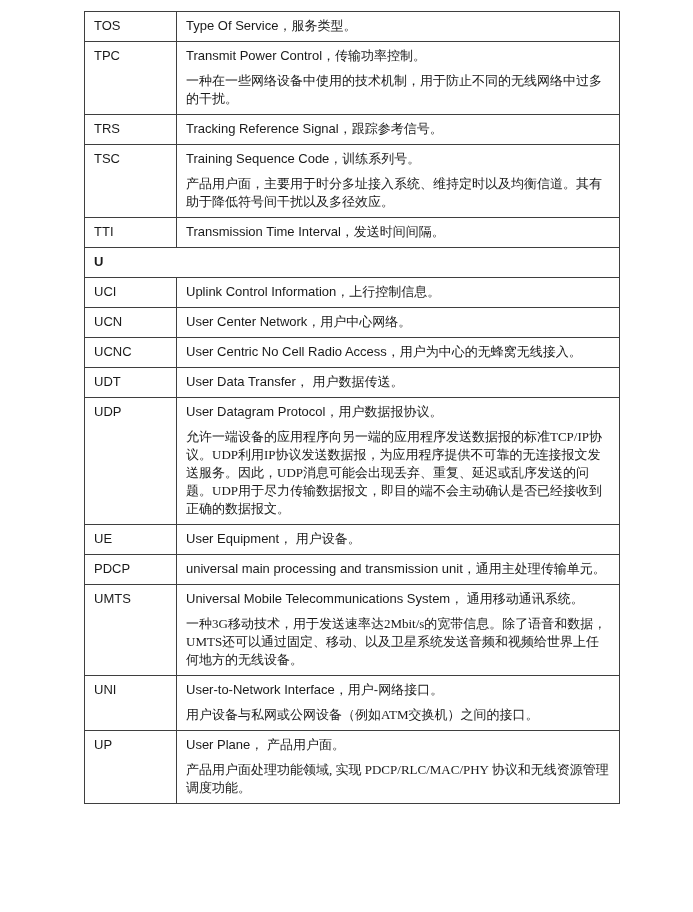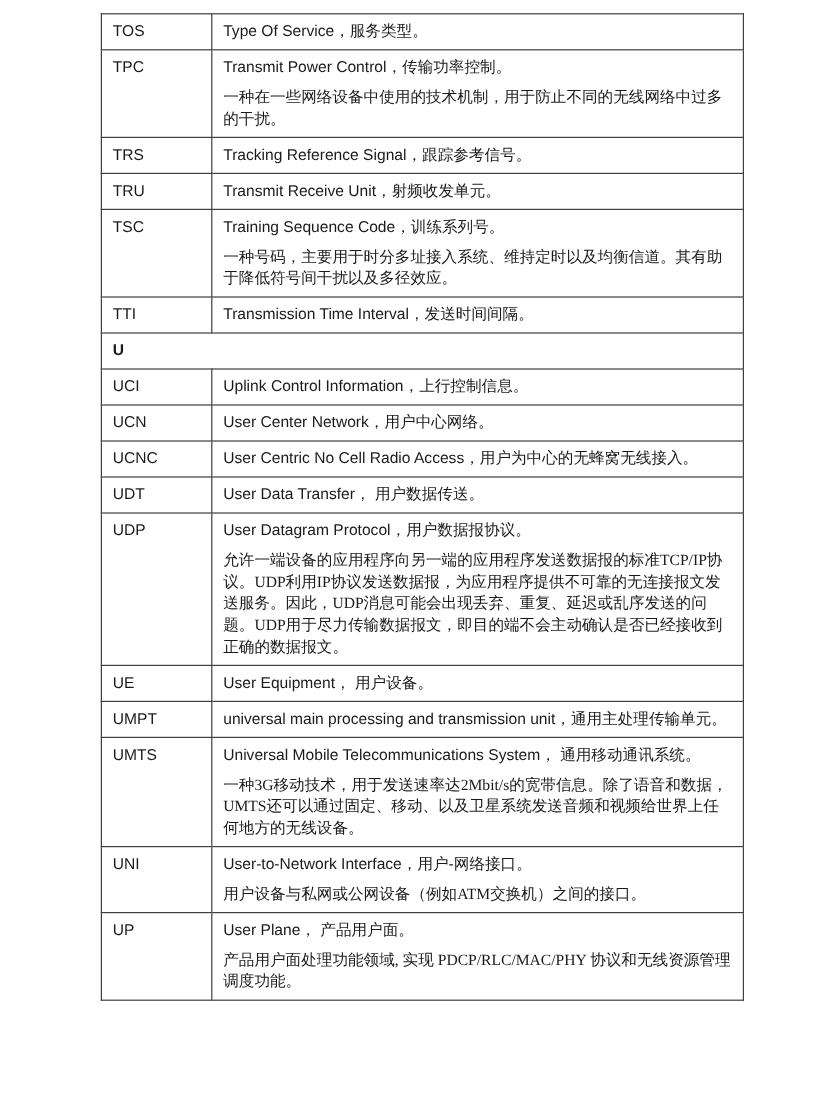--- a/index.html
+++ b/index.html
@@ -76,30 +76,24 @@
             <p>一种在一些网络设备中使用的技术机制，用于防止不同的无线网络中过多的干扰。</p>
           </td>
         </tr>
         <tr>
           <td class="term-cell">TRS</td>
           <td class="definition-cell">
             <p>Tracking Reference Signal，跟踪参考信号。</p>
           </td>
         </tr>
         <tr>
-          <td class="term-cell">TRU</td>
-          <td class="definition-cell">
-            <p>Transmit Receive Unit，射频收发单元。</p>
-          </td>
-        </tr>
-        <tr>
           <td class="term-cell">TSC</td>
           <td class="definition-cell">
             <p>Training Sequence Code，训练系列号。</p>
-            <p>一种号码，主要用于时分多址接入系统、维持定时以及均衡信道。其有助于降低符号间干扰以及多径效应。</p>
+            <p>产品用户面，主要用于时分多址接入系统、维持定时以及均衡信道。其有助于降低符号间干扰以及多径效应。</p>
           </td>
         </tr>
         <tr>
           <td class="term-cell">TTI</td>
           <td class="definition-cell">
             <p>Transmission Time Interval，发送时间间隔。</p>
           </td>
         </tr>
         <tr>
           <td colspan="2" class="section-cell">U</td>
@@ -135,21 +129,21 @@
             <p>允许一端设备的应用程序向另一端的应用程序发送数据报的标准TCP/IP协议。UDP利用IP协议发送数据报，为应用程序提供不可靠的无连接报文发送服务。因此，UDP消息可能会出现丢弃、重复、延迟或乱序发送的问题。UDP用于尽力传输数据报文，即目的端不会主动确认是否已经接收到正确的数据报文。</p>
           </td>
         </tr>
         <tr>
           <td class="term-cell">UE</td>
           <td class="definition-cell">
             <p>User Equipment， 用户设备。</p>
           </td>
         </tr>
         <tr>
-          <td class="term-cell">UMPT</td>
+          <td class="term-cell">PDCP</td>
           <td class="definition-cell">
             <p>universal main processing and transmission unit，通用主处理传输单元。</p>
           </td>
         </tr>
         <tr>
           <td class="term-cell">UMTS</td>
           <td class="definition-cell">
             <p>Universal Mobile Telecommunications System， 通用移动通讯系统。</p>
             <p>一种3G移动技术，用于发送速率达2Mbit/s的宽带信息。除了语音和数据，UMTS还可以通过固定、移动、以及卫星系统发送音频和视频给世界上任何地方的无线设备。</p>
           </td>

